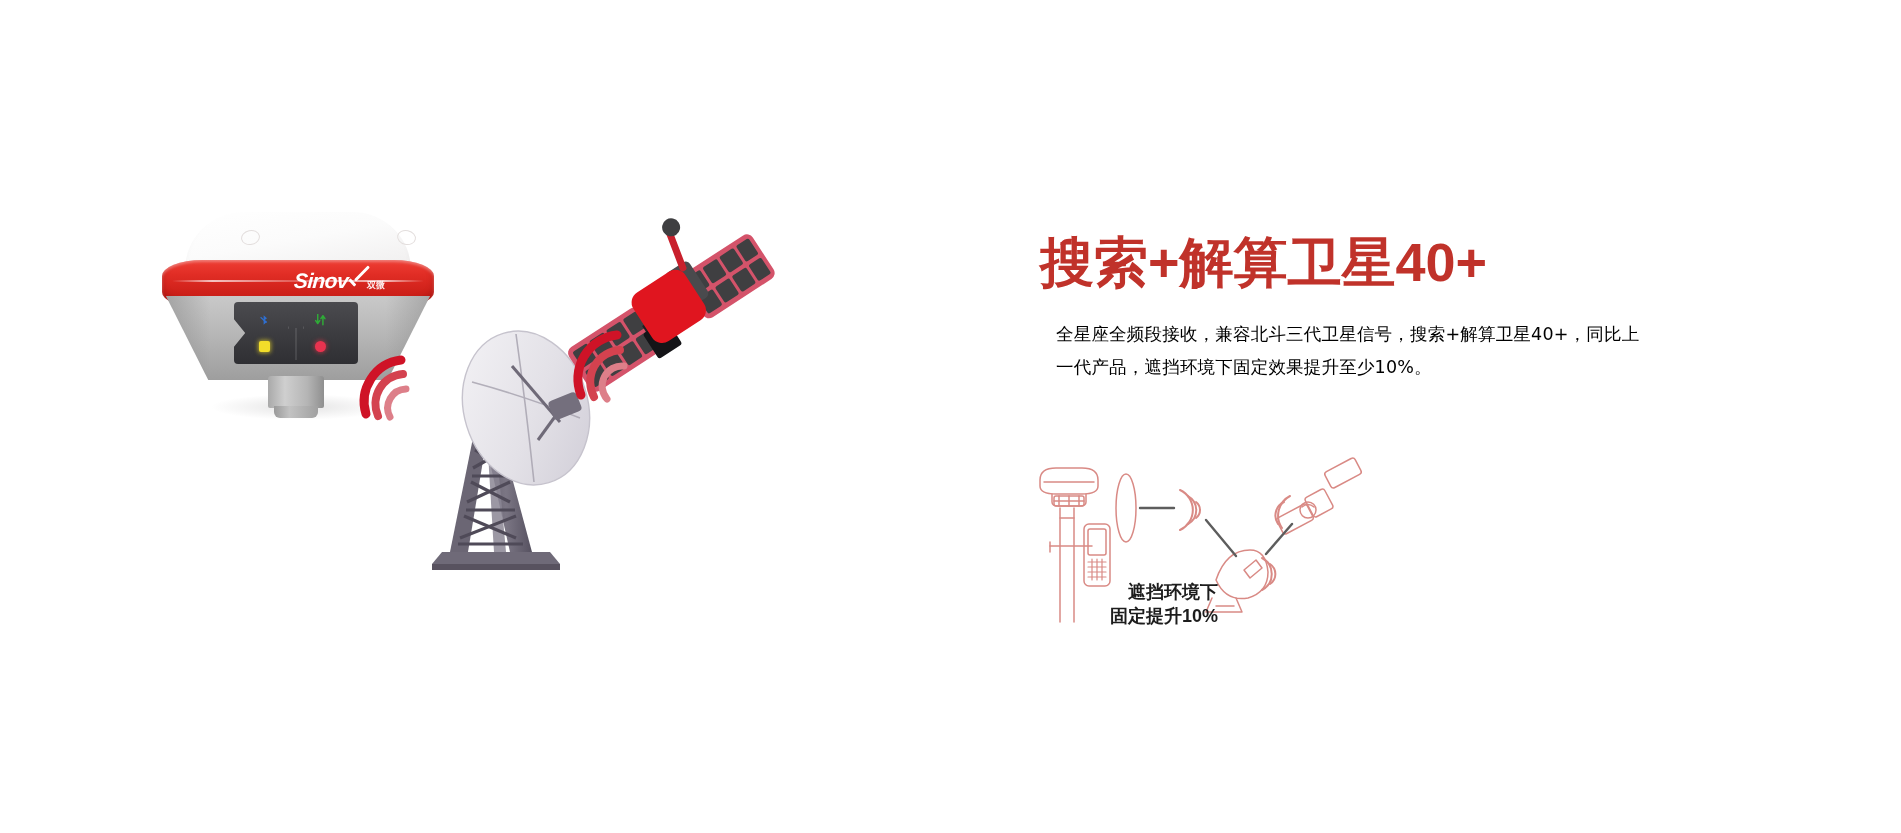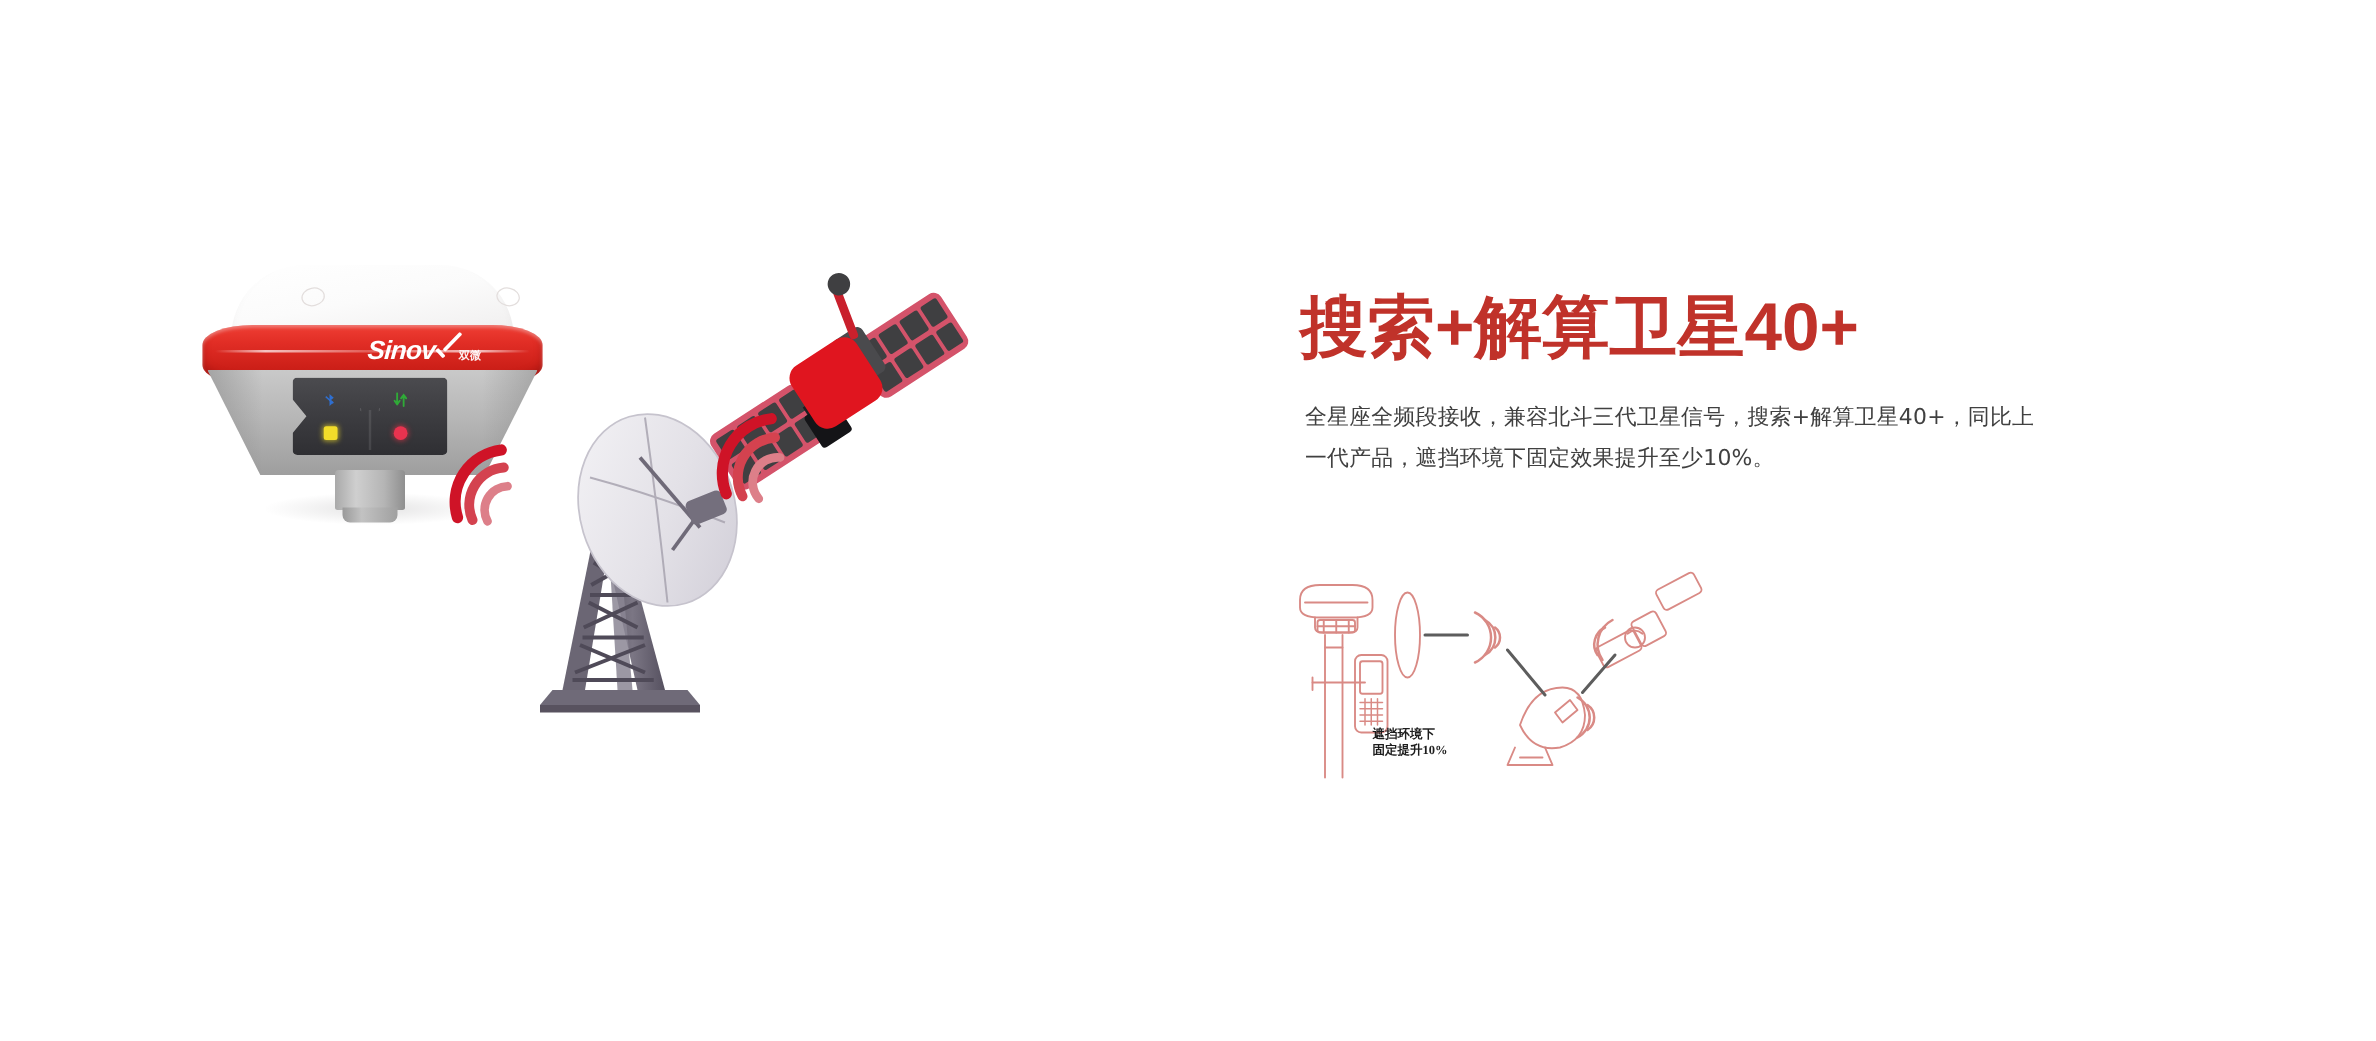--- a/index.html
+++ b/index.html
@@ -259,47 +259,47 @@
     color: #c0322a;
     letter-spacing: 0px;
     line-height: 1.12;
     margin: 0 0 26px 0;
     white-space: nowrap;
   }
   .subcopy {
     font-family: "DejaVu Sans", "Liberation Sans", sans-serif;
     font-size: 17.5px;
     font-weight: 400;
-    color: #404040;
+    color: #000000;
     line-height: 1.85;
     letter-spacing: 0.2px;
     width: 600px;
-    margin: 4px;
+    margin: 16px;
   }
 
   
   .line-diagram {
     position: absolute;
     left: 1030px;
     top: 452px;
     width: 340px;
     height: 170px;
   }
   .line-diagram svg { display:block; overflow: visible; }
   .diagram-caption {
     position: absolute;
     left: 1098px;
     top: 581px;
     width: 120px;
-    font-family: Liberation Serif, serif;
-    font-size: 10px;
+    font-family: Liberation Sans, sans-serif;
+    font-size: 18px;
     font-weight: 700;
     color: #1d1d1d;
     line-height: 1.32;
-    text-align: left;
+    text-align: right;
   }
   .diagram-caption .l2 { display:block; }
 </style>
 </head>
 <body>
 
 <div class="stage">
 
   <div class="visual-block">
 

